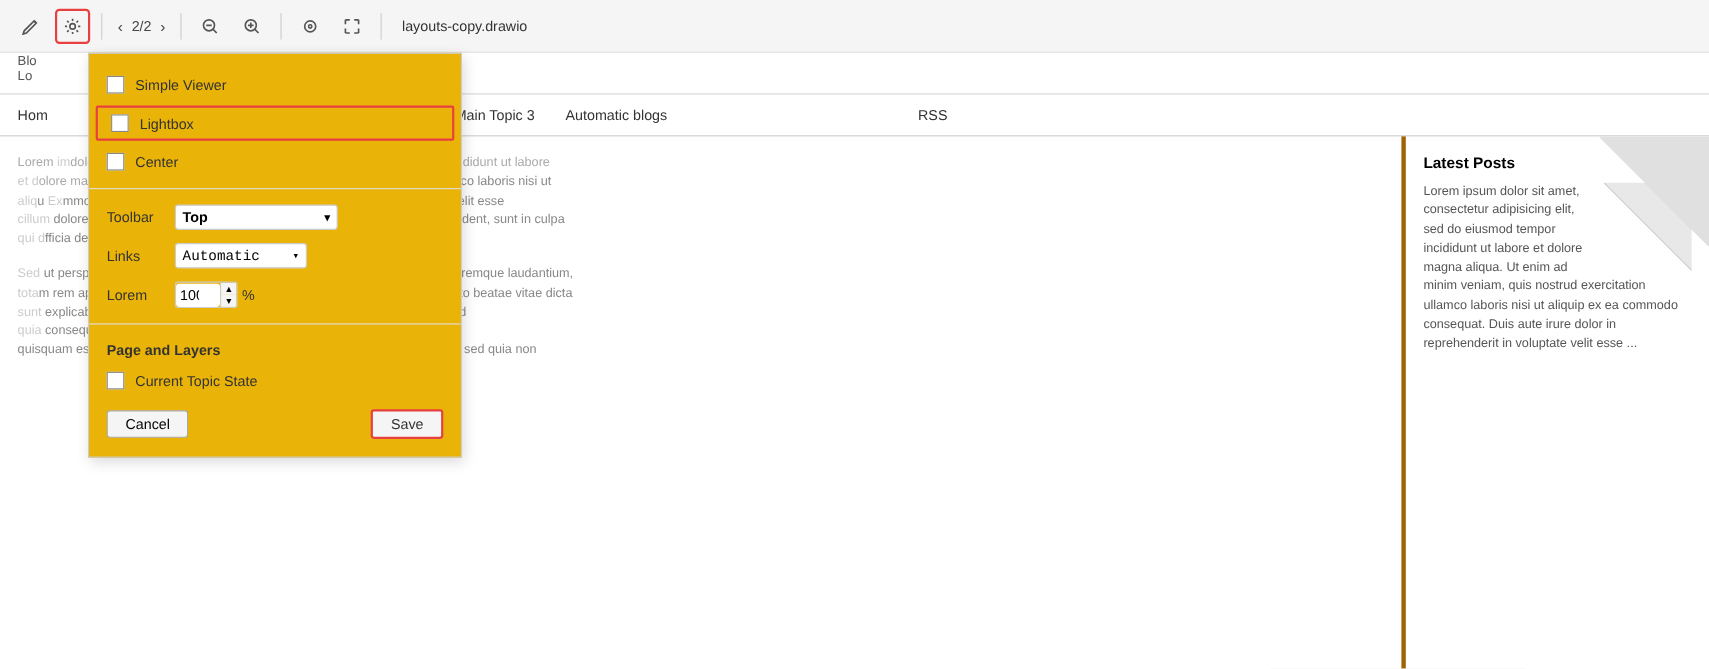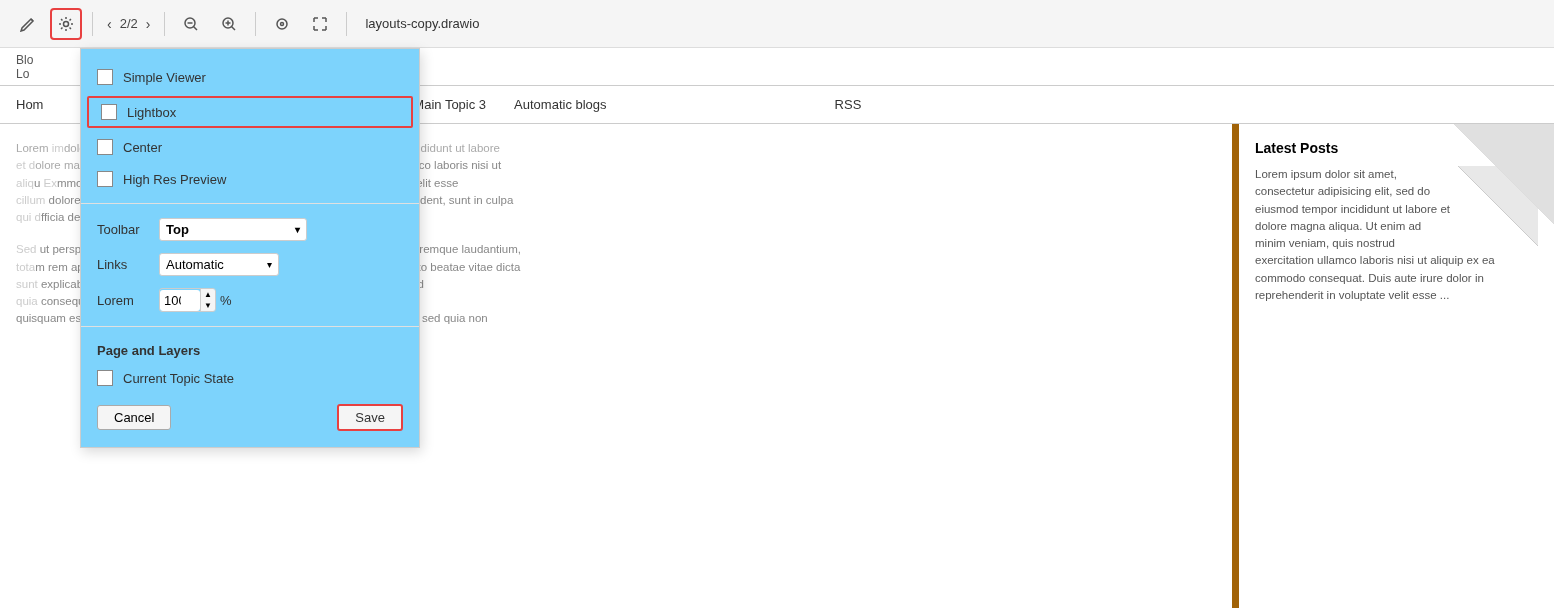--- a/index.html
+++ b/index.html
@@ -121,22 +121,22 @@
       margin-bottom: 8px;
     }
 
     .article-text {
       font-size: 11.5px;
       color: #555;
       line-height: 1.5;
     }
 
     .page-sidebar {
-      width: 322px;
-      border-left: 7px solid #a16207;
+      width: 280px;
+      border-left: 4px solid #a16207;
       padding: 16px;
       position: relative;
     }
 
     .triangle-placeholder {
       position: absolute;
       top: 0;
       right: 0;
       width: 100px;
       height: 100px;
@@ -162,34 +162,34 @@
     .latest-post-text {
       font-size: 11.5px;
       color: #555;
       line-height: 1.5;
     }
 
     
     .page-breadcrumb {
       height: 38px;
       display: flex;
-      align-items: center;
+      align-items: flex-start;
       padding: 0 16px;
       border-bottom: 1px solid #ccc;
       font-size: 12px;
       color: #555;
     }
 
     
     .dropdown-panel {
       position: absolute;
       top: 0;
       left: 80px;
       width: 340px;
-      background: #7dd3fc;
+      background: #eab308;
       border: 1px solid #ccc;
       box-shadow: 2px 4px 12px rgba(0,0,0,0.15);
       z-index: 100;
       padding: 12px 0;
     }
 
     .menu-item {
       display: flex;
       align-items: center;
       padding: 8px 16px;
@@ -437,38 +437,34 @@
     <div class="menu-item highlighted" style="border:2px solid #e84040; margin:3px 6px; border-radius:2px;">
       <div class="checkbox-box"></div>
       <span class="menu-label">Lightbox</span>
     </div>
 
     <div class="menu-item">
       <div class="checkbox-box"></div>
       <span class="menu-label">Center</span>
     </div>
 
-    <div class="menu-item">
-      <div class="checkbox-box"></div>
-      <span class="menu-label">High Res Preview</span>
-    </div>
 
     <div class="menu-divider"></div>
 
     <div class="menu-row">
       <span class="menu-row-label">Toolbar</span>
       <div class="menu-select" style="width:148px;font-weight:bold;">
         <span>Top</span>
         <span style="font-size:10px;">▾</span>
       </div>
     </div>
 
     <div class="menu-row">
       <span class="menu-row-label">Links</span>
-      <div class="menu-select" style="width:107px;">
+      <div class="menu-select" style="width:107px;font-family:Liberation Mono, monospace;">
         <span>Automatic</span>
         <span style="font-size:10px;">▾</span>
       </div>
     </div>
 
     <div class="menu-row">
       <span class="menu-row-label">Lorem</span>
       <div style="display:flex;align-items:center;gap:4px;">
         <div style="border:1px solid #ccc;border-radius:3px;display:flex;align-items:center;overflow:hidden;">
           <input type="number" class="zoom-input" value="100" style="border: none; outline: none; width: 40px; padding: 3px 4px; font-size: 13px; text-align: left;">

